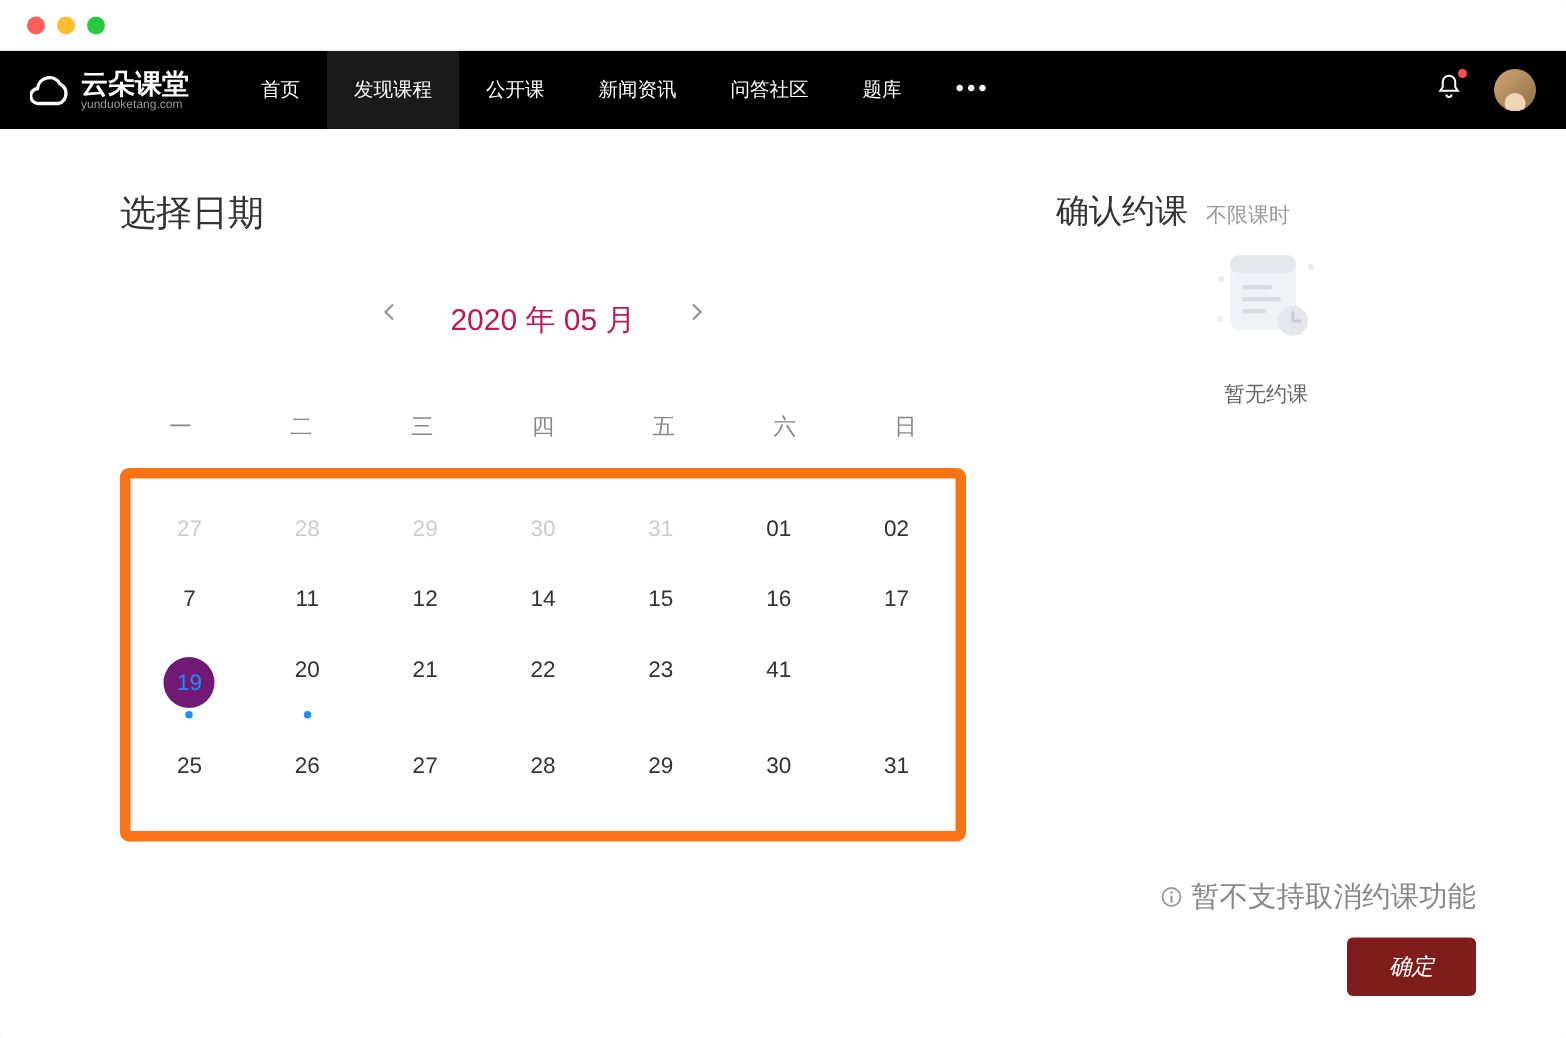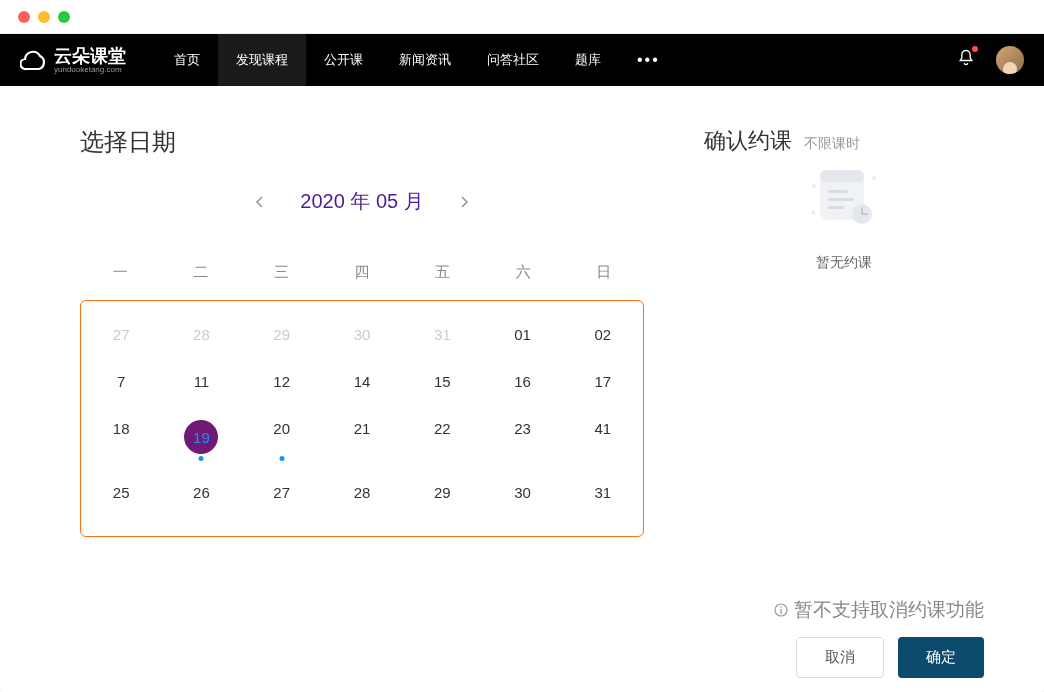--- a/index.html
+++ b/index.html
@@ -32,27 +32,27 @@
       align-items: center; cursor: pointer;
     }
     .nav-item.active { background: #1a1a1a; }
     .nav-more { padding: 0 18px; display: flex; align-items: center; cursor: pointer; letter-spacing: 2px; color: #fff; }
     .nav-right { margin-left: auto; display: flex; align-items: center; gap: 20px; }
     .bell { position: relative; cursor: pointer; }
     .bell-dot { position: absolute; top: -2px; right: -2px; width: 6px; height: 6px; background: #ff4d4f; border-radius: 50%; }
     .avatar { width: 28px; height: 28px; border-radius: 50%; background: linear-gradient(135deg,#d4a574,#8b6f47); cursor: pointer; overflow: hidden; }
     .avatar-inner { width: 100%; height: 100%; display: flex; align-items: flex-end; justify-content: center; }
     .avatar-head { width: 14px; height: 14px; border-radius: 50%; background: #f0d5b8; margin-bottom: -2px; }
-    .content { flex: 1; display: flex; padding: 40px 60px 14px 80px; gap: 60px; }
+    .content { flex: 1; display: flex; padding: 40px 60px 28px 80px; gap: 60px; }
     .left { flex: 1; }
     .section-title { font-size: 24px; color: #333; margin-bottom: 30px; }
     .cal-header { display: flex; align-items: center; justify-content: center; gap: 30px; margin-bottom: 30px; }
     .cal-arrow { width: 20px; height: 20px; display: flex; align-items: center; justify-content: center; cursor: pointer; color: #999; }
-    .cal-title { font-size: 20px; color: #4c1d95; }
-    .cal-grid { border: 1px solid #f97316; border-radius: 6px; padding: 10px 0 20px; }
+    .cal-title { font-size: 20px; color: #be185d; margin-top: 12px; }
+    .cal-grid { border: 7px solid #f97316; border-radius: 6px; padding: 10px 0 20px; }
     .cal-row { display: grid; grid-template-columns: repeat(7, 1fr); }
     .cal-head { text-align: center; font-size: 15px; color: #888; padding: 18px 0; }
     .cal-cell { text-align: center; font-size: 15px; color: #333; padding: 15px 0; position: relative; cursor: pointer; }
     .cal-cell.muted { color: #ccc; }
     .cal-cell.today .num {
       display: inline-flex; width: 34px; height: 34px; align-items: center;
       justify-content: center; background: #701a75; color: #1890ff;
       border-radius: 50%;
     }
     .cal-cell .dot-ind {
@@ -63,21 +63,21 @@
     .right-header { display: flex; align-items: baseline; gap: 12px; margin-bottom: 40px; }
     .right-title { font-size: 22px; color: #333; }
     .right-sub { font-size: 14px; color: #999; }
     .empty-state { flex: 1; display: flex; flex-direction: column; align-items: center; margin-top: -40px; }
     .empty-icon { width: 80px; height: 80px; margin-bottom: 18px; position: relative; }
     .empty-text { font-size: 14px; color: #666; }
     .footer-note { display: flex; align-items: center; gap: 6px; font-size: 19px; color: #888; margin-bottom: 14px; justify-content: flex-end; }
     .actions { display: flex; gap: 14px; justify-content: flex-end; }
     .btn { padding: 10px 28px; font-size: 15px; border-radius: 4px; cursor: pointer; border: none; }
     .btn-cancel { background: #fff; color: #555; border: 1px solid #ddd; }
-    .btn-ok { background: #0c4a6e; color: #fff; }
+    .btn-ok { background: #7f1d1d; color: #fff; font-style: italic; }
   </style>
 </head>
 <body>
 
 <div class="window">
   <div class="titlebar">
     <div class="dot red"></div>
     <div class="dot yellow"></div>
     <div class="dot green"></div>
   </div>
@@ -154,21 +154,20 @@
           <div class="cal-row">
             <div class="cal-cell"><span class="num">7</span></div>
             <div class="cal-cell"><span class="num">11</span></div>
             <div class="cal-cell"><span class="num">12</span></div>
             <div class="cal-cell"><span class="num">14</span></div>
             <div class="cal-cell"><span class="num">15</span></div>
             <div class="cal-cell"><span class="num">16</span></div>
             <div class="cal-cell"><span class="num">17</span></div>
           </div>
           <div class="cal-row">
-            <div class="cal-cell"><span class="num">18</span></div>
             <div class="cal-cell today"><span class="num">19</span><span class="dot-ind"></span></div>
             <div class="cal-cell"><span class="num">20</span><span class="dot-ind"></span></div>
             <div class="cal-cell"><span class="num">21</span></div>
             <div class="cal-cell"><span class="num">22</span></div>
             <div class="cal-cell"><span class="num">23</span></div>
             <div class="cal-cell"><span class="num">41</span></div>
           </div>
           <div class="cal-row">
             <div class="cal-cell"><span class="num">25</span></div>
             <div class="cal-cell"><span class="num">26</span></div>
@@ -205,18 +204,17 @@
       </div>
       <div class="footer-note">
         <svg width="14" height="14" viewBox="0 0 14 14">
           <circle cx="7" cy="7" r="6" fill="none" stroke="#999" stroke-width="1.2"></circle>
           <circle cx="7" cy="4" r="0.8" fill="#999"></circle>
           <rect x="6.3" y="6" width="1.4" height="5" rx="0.7" fill="#999"></rect>
         </svg>
         <span>暂不支持取消约课功能</span>
       </div>
       <div class="actions">
-        <button class="btn btn-cancel">取消</button>
         <button class="btn btn-ok">确定</button>
       </div>
     </div>
   </div>
 </div>
 
 </body></html>

